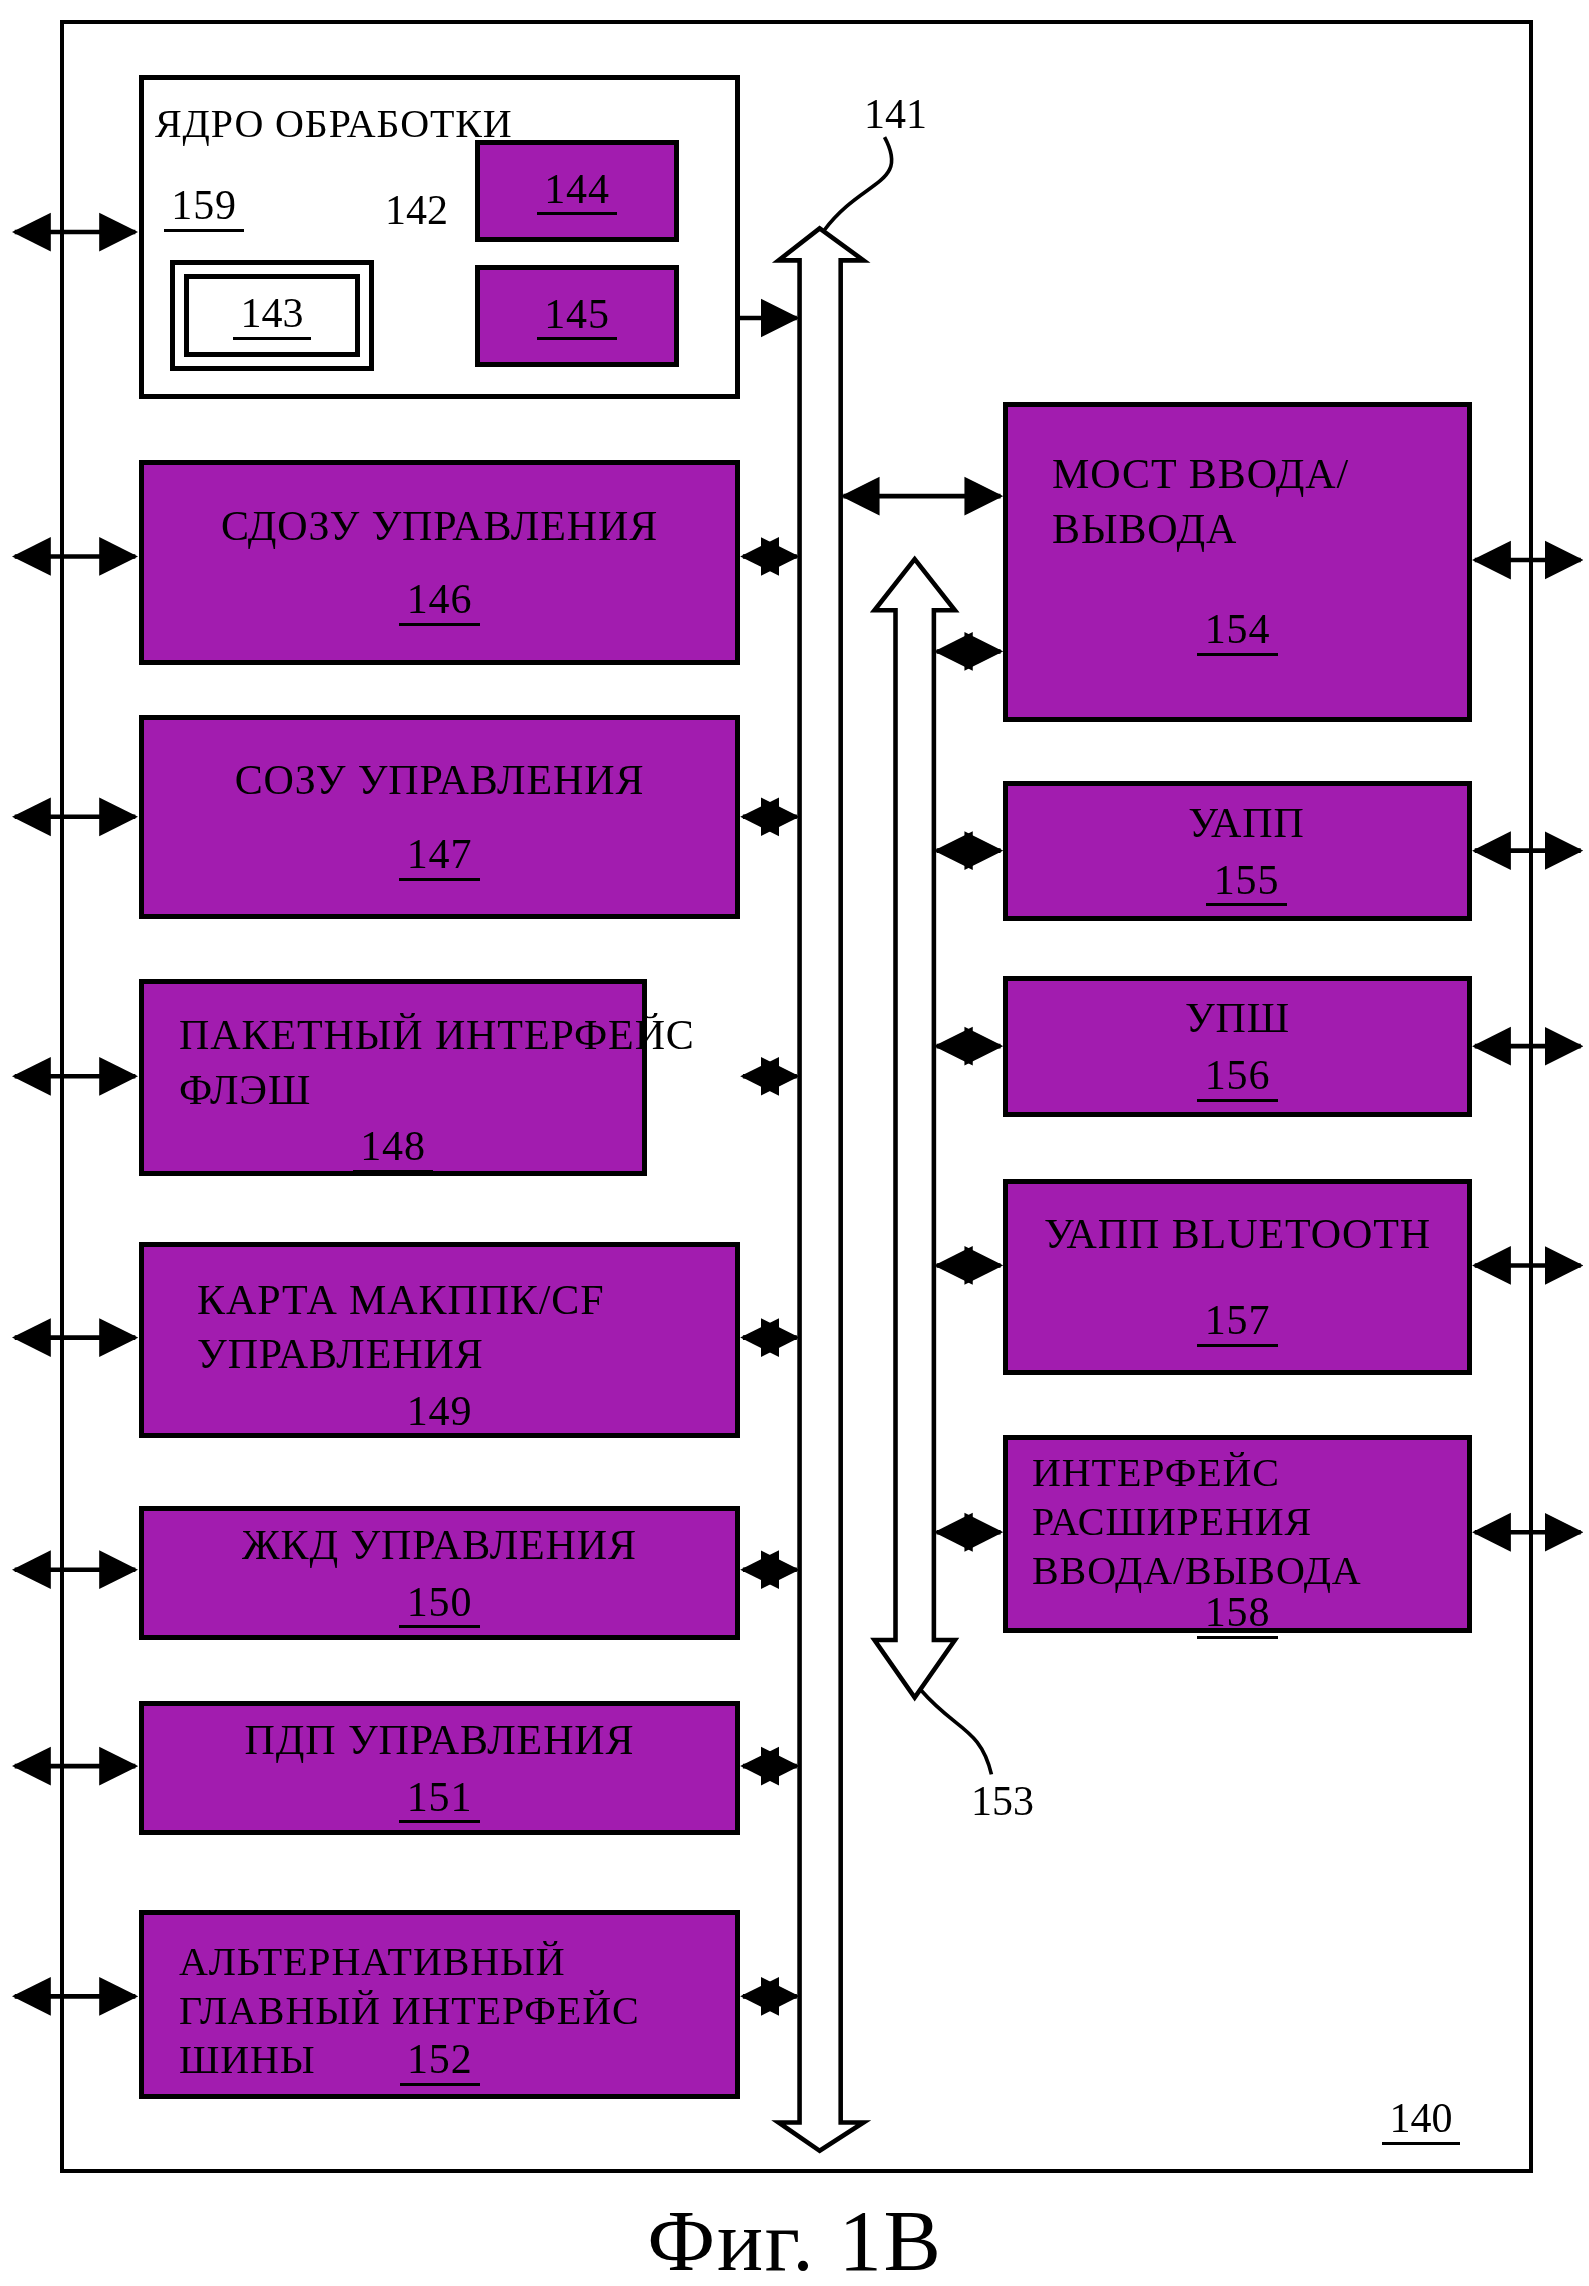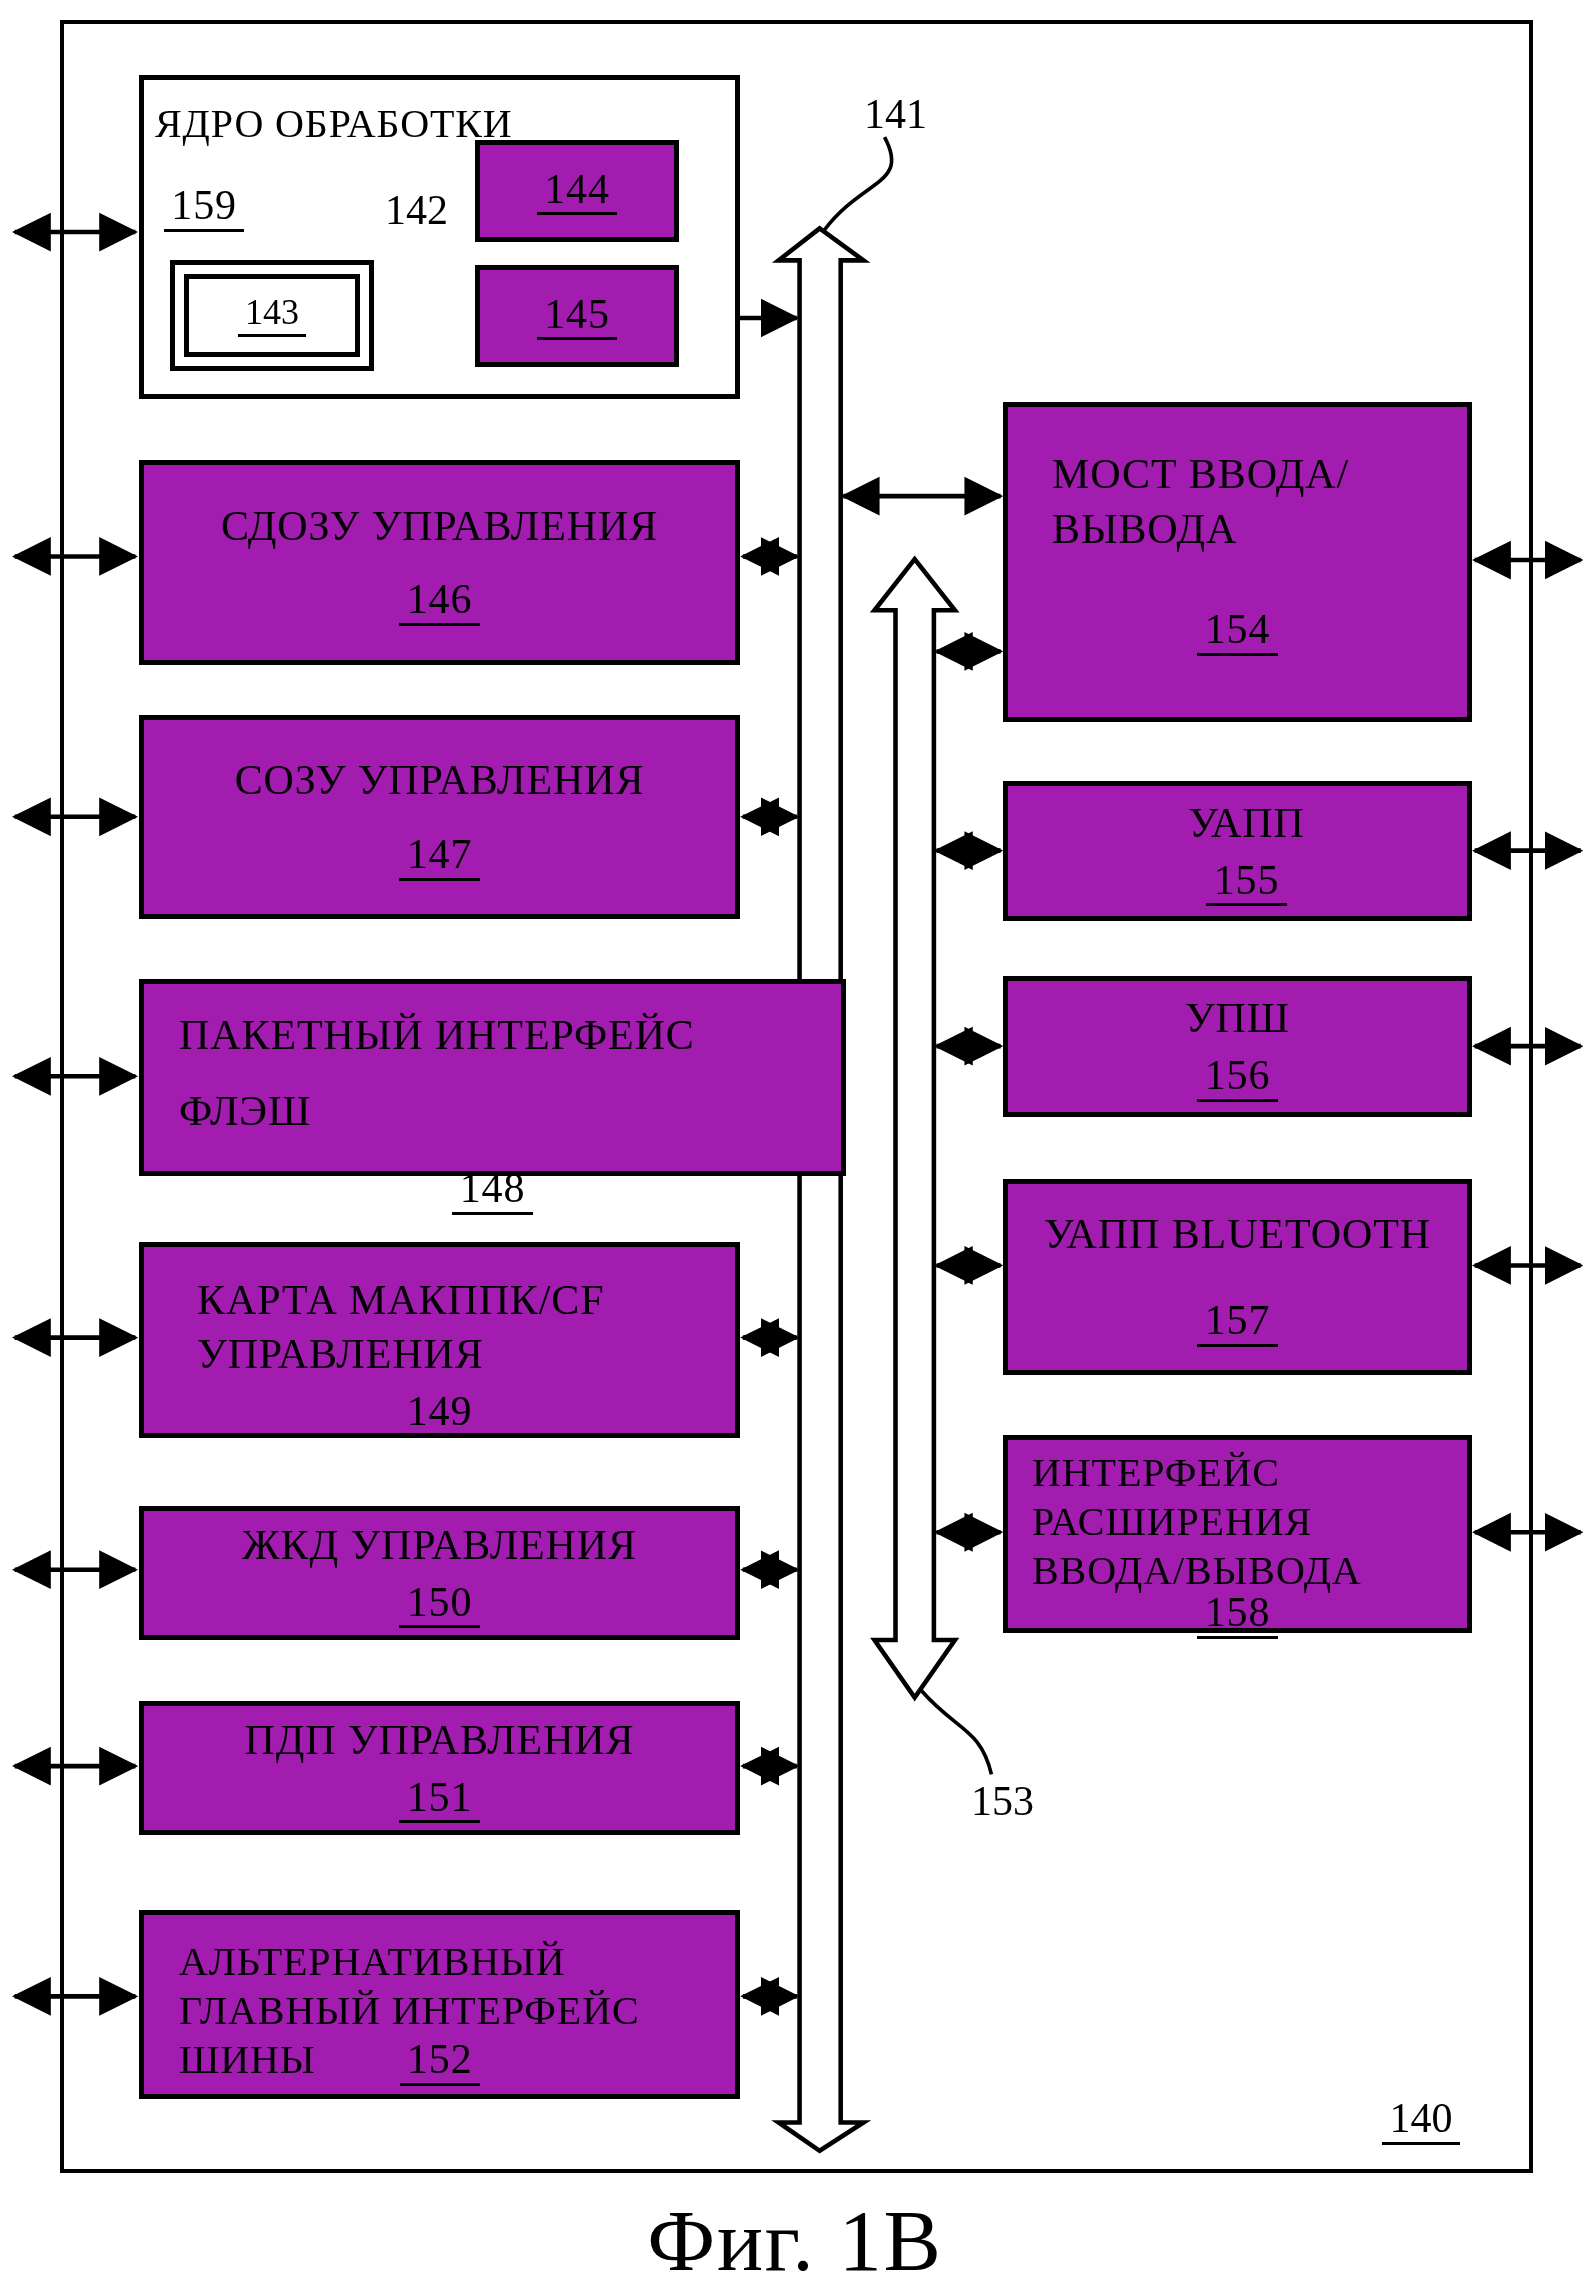--- a/index.html
+++ b/index.html
@@ -104,40 +104,40 @@
   <div class="blk" style="left:475px; top:140px; width:204px; height:102px;">
     <span class="num">144</span>
   </div>
 
   <div class="blk" style="left:475px; top:265px; width:204px; height:102px;">
     <span class="num">145</span>
   </div>
 
   <div class="corebox" style="left:170px; top:260px; width:204px; height:111px;">
     <div class="dblbox-inner">
-      <span class="num" style="font-size:36px;">143</span>
+      <span class="num" style="font-size:42px;">143</span>
     </div>
   </div>
 
   <div class="freelbl" style="left:364px; top:186px; width:105px;">142</div>
 
   <div class="freelbl" style="left:845px; top:90px; width:101px;">141</div>
   <div class="freelbl" style="left:950px; top:1777px; width:105px;">153</div>
 
   <div class="blk" style="left:139px; top:460px; width:601px; height:205px;">
     <div class="bline">СДОЗУ УПРАВЛЕНИЯ</div>
     <span class="num mt">146</span>
   </div>
 
   <div class="blk" style="left:139px; top:715px; width:601px; height:204px;">
     <div class="bline">СОЗУ УПРАВЛЕНИЯ</div>
     <span class="num mt">147</span>
   </div>
 
-  <div class="blk la" style="left:139px; top:979px; width:707px; height:197px; padding:24px 0 12px 35px;gap:21px;">
+  <div class="blk la" style="left:139px; top:979px; width:508px; height:197px; padding:24px 0 12px 35px;">
     <div class="bline">ПАКЕТНЫЙ ИНТЕРФЕЙС</div>
     <div class="bline">ФЛЭШ</div>
     <span class="num mtsm selfc" style="margin-left:-35px;text-align:center;">148</span>
   </div>
 
   <div class="blk la" style="left:139px; top:1242px; width:601px; height:196px; padding:25.6px 0 0 53px;">
     <div class="bline">КАРТА МАКППК/CF</div>
     <div class="bline">УПРАВЛЕНИЯ</div>
     <span class="num mtsm selfc" style="margin-left:-53px;">149</span>
   </div>

